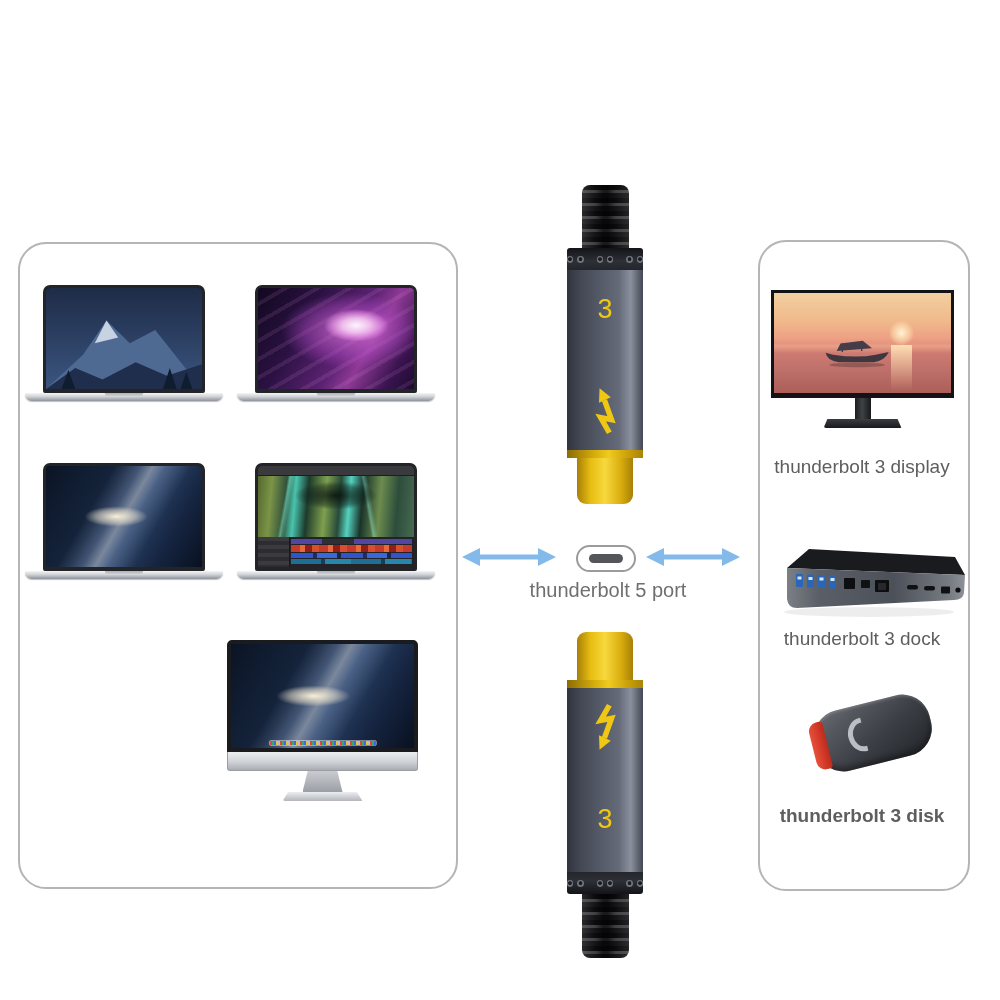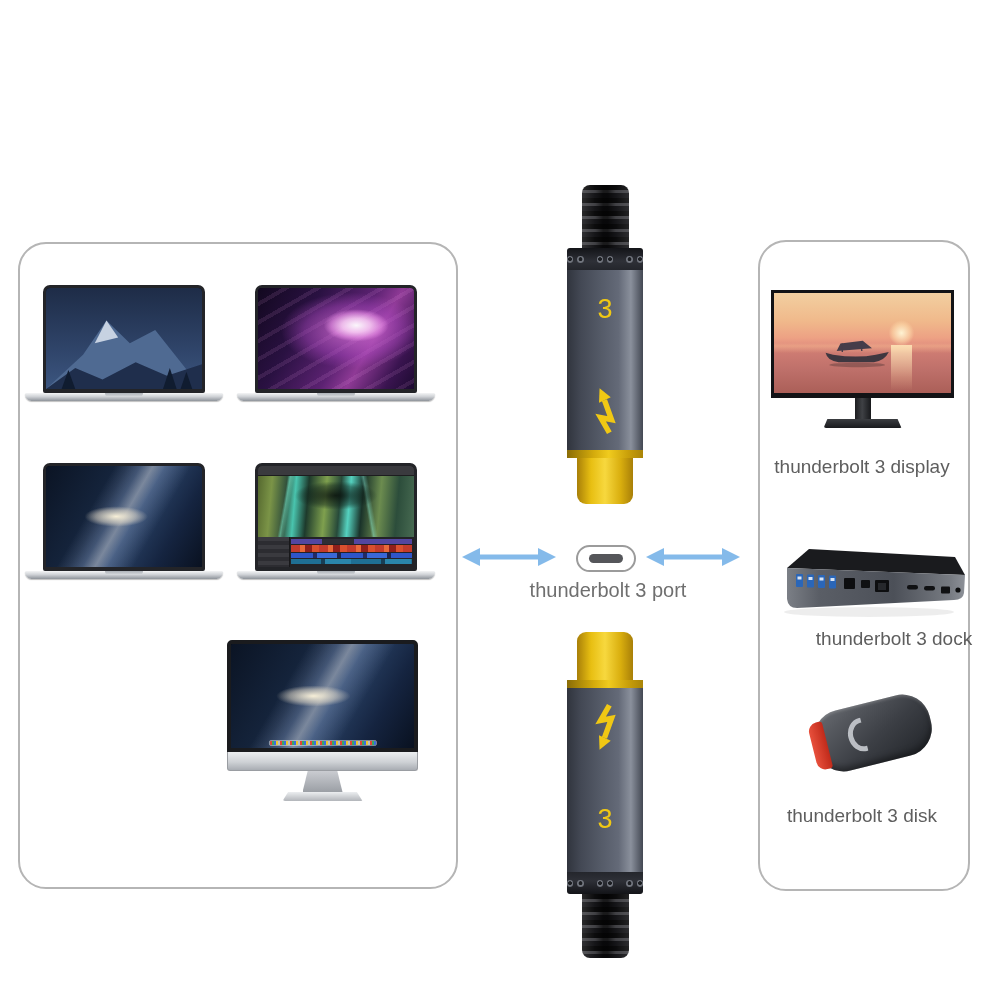--- a/index.html
+++ b/index.html
@@ -148,22 +148,22 @@
   .disk-body{position:absolute;left:2px;top:16px;width:118px;height:62px;border-radius:28px;transform:rotate(-14deg);
     background:linear-gradient(150deg,#6a6d73 0%,#54575d 25%,#3c3f45 55%,#2a2d32 85%);
     box-shadow:inset 0 2px 3px rgba(255,255,255,.2), inset 0 -4px 6px rgba(0,0,0,.4);}
   .disk-red{position:absolute;left:-3px;top:7px;width:15px;height:48px;display:block;
     background:linear-gradient(90deg,#e8503c,#c02a1a);border-radius:9px 3px 3px 9px;}
   .disk-c{position:absolute;left:34px;top:13px;width:30px;height:34px;display:block;box-sizing:border-box;
     border:5px solid #c6c9ce;border-radius:50%;clip-path:inset(-2px 46% -2px -2px);opacity:.92;}
 
   .r-label{position:absolute;left:758px;width:208px;text-align:center;font-size:19px;color:var(--label-gray,#5e5e5e);}
   .lbl-display{top:417px;margin-top:39px;}
-  .lbl-dock{top:628px;padding-left:32px;}
-  .lbl-disk{top:805px;}
+  .lbl-dock{top:628px;}
+  .lbl-disk{top:805px;font-weight:bold;}
 </style>
 </head>
 <body>
 
 <div class="canvas">
 
 
   <div class="panel panel-left"></div>
 
   <div class="macbook mb1">
@@ -270,21 +270,21 @@
   <div class="port">
     <span class="port-slot"></span>
   </div>
 
   <svg class="arrow arrow-right" viewBox="0 0 96 26">
     <line x1="17" y1="13" x2="79" y2="13" style="stroke:var(--arrow-blue,#84baea)" stroke-width="5"></line>
     <polygon points="1,13 19,4 19,22" style="fill:var(--arrow-blue,#84baea)"></polygon>
     <polygon points="95,13 77,4 77,22" style="fill:var(--arrow-blue,#84baea)"></polygon>
   </svg>
 
-  <div class="port-label">thunderbolt 3 port</div>
+  <div class="port-label">thunderbolt 5 port</div>
 
   <div class="connector connector-bottom">
     <div class="tip tip-bottom"></div>
     <div class="collar"></div>
     <div class="cbody cbody-bottom">
       <svg class="bolt bolt-down" viewBox="0 0 26 46">
         <polyline points="17,3 9,17 19,15 12.5,33" fill="none" style="stroke:var(--accent-yellow,#f0c814)" stroke-width="5"></polyline>
         <polygon points="8,44 18.3,35.7 7.5,30.7" style="fill:var(--accent-yellow,#f0c814)"></polygon>
       </svg>
       <div class="cnum cnum-bottom">3</div>

